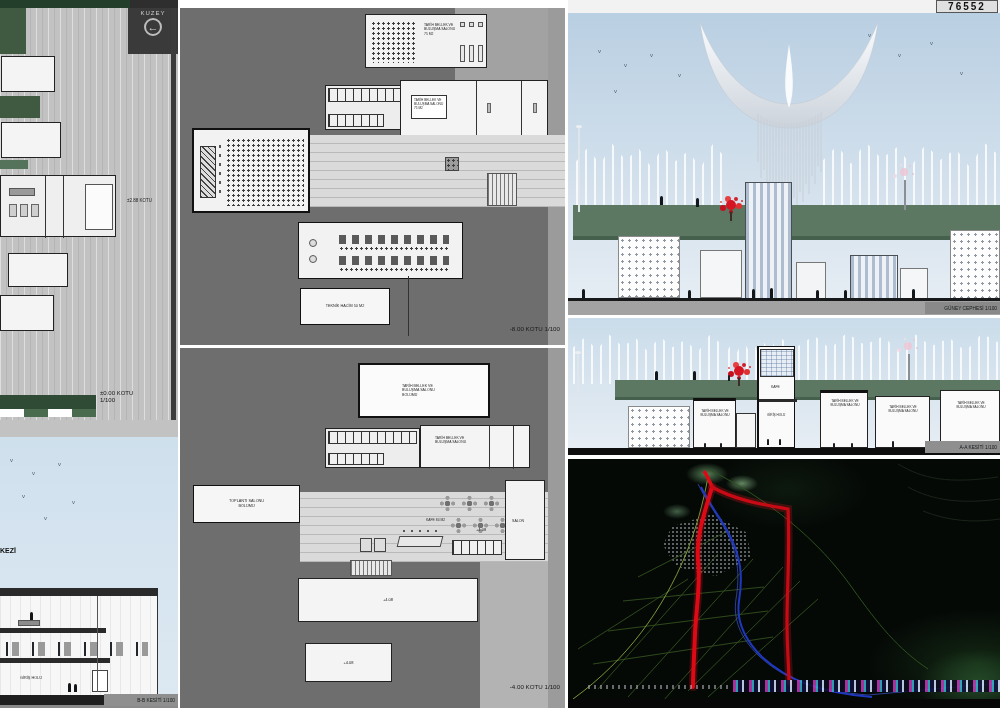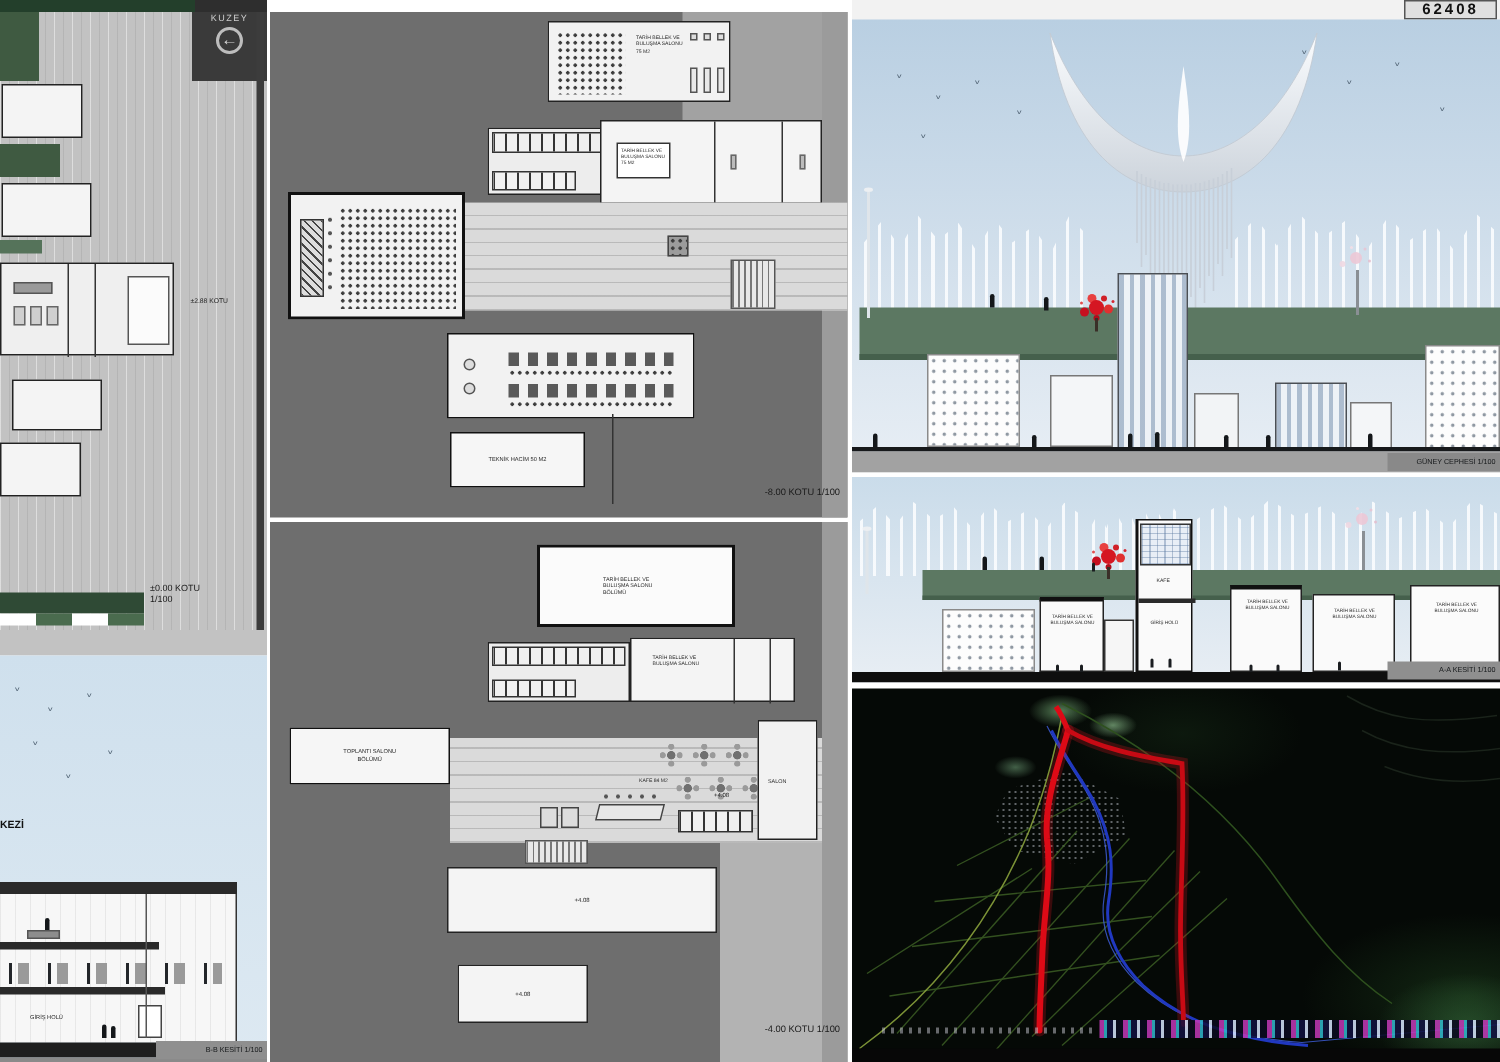--- a/index.html
+++ b/index.html
@@ -237,21 +237,21 @@
     </div>
     <div class="room" style="left:125px;top:295px;width:87px;height:39px;background:#f4f4f4;display:flex;align-items:center;justify-content:center">
       <span class="lvl" style="position:static">+4.08</span>
     </div>
 
     <div class="tlabel6" style="left:290px;top:335px;width:90px;text-align:right;font-size:6.2px">-4.00 KOTU 1/100</div>
   </section>
 
   <section class="panel" id="pE" style="left:568px;top:0;width:432px;height:315px;background:#f2f2f2">
     <div class="ab" style="left:368px;top:0;width:62px;height:13px;background:#e0e0e0;border:1px solid #555;display:flex;align-items:center;justify-content:center">
-      <span style="font-size:10px;font-weight:bold;letter-spacing:2px;color:#111">62408</span>
+      <span style="font-size:10px;font-weight:bold;letter-spacing:2px;color:#111">76552</span>
     </div>
 
     <div class="ab" style="left:0;top:13px;width:432px;height:289px;background:linear-gradient(#b9cfe2,#e6edf4)"></div>
 
     <span class="bird" style="left:30px;top:48px">v</span>
     <span class="bird" style="left:56px;top:62px">v</span>
     <span class="bird" style="left:82px;top:52px">v</span>
     <span class="bird" style="left:46px;top:88px">v</span>
     <span class="bird" style="left:110px;top:72px">v</span>
     <span class="bird" style="left:300px;top:32px">v</span>

